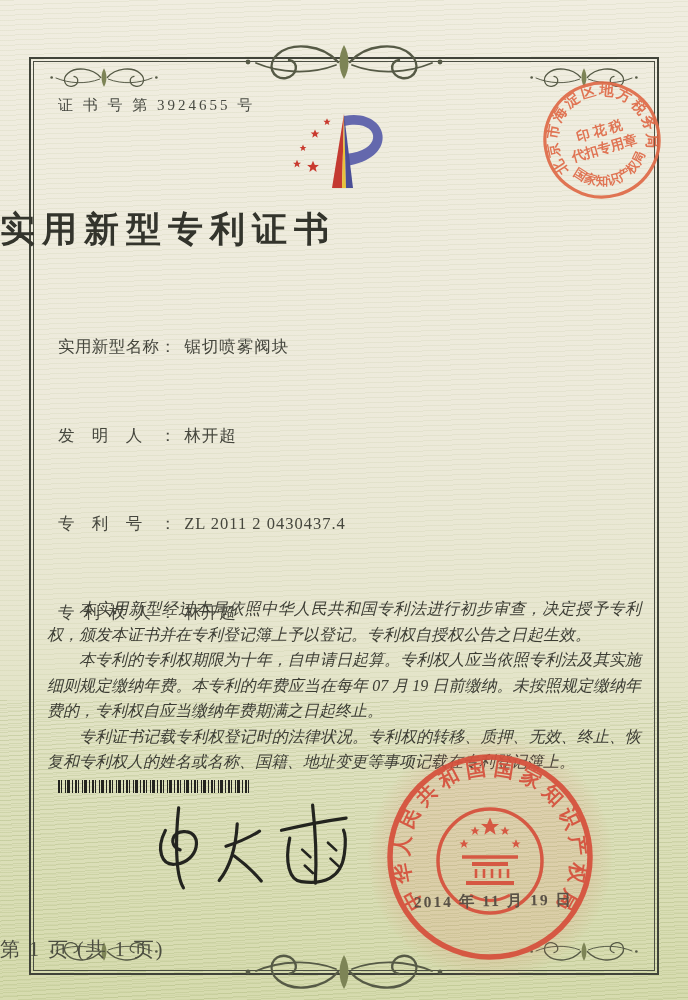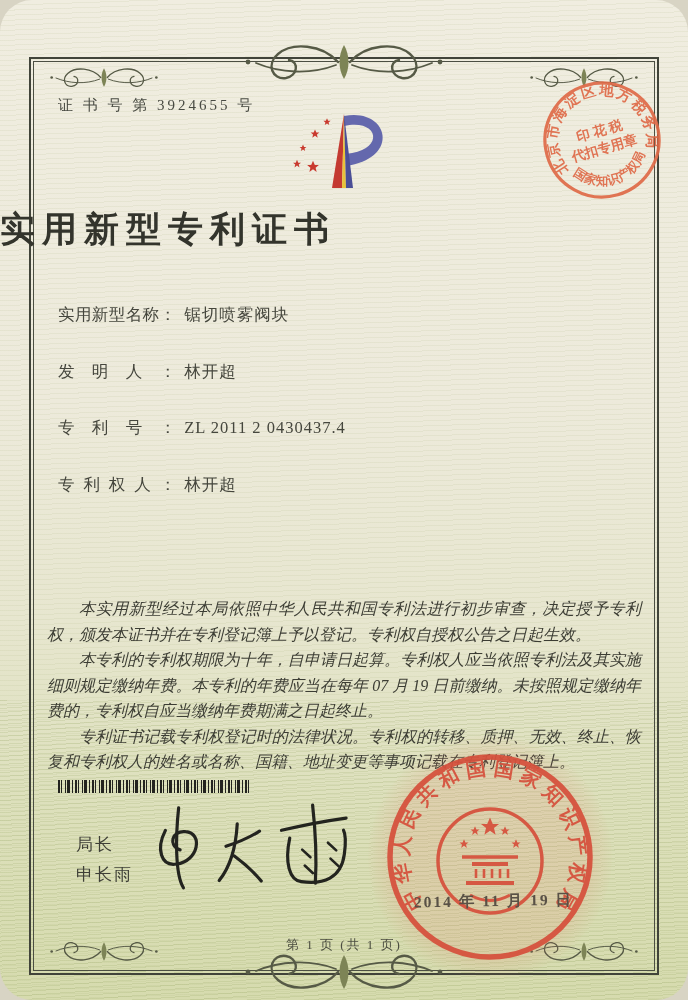--- a/index.html
+++ b/index.html
@@ -2,58 +2,57 @@
 <html><head>
 <meta charset="utf-8">
 <style>
   html,body{margin:0;padding:0;background:#d8d4c4;}
   .page{
     position:relative;width:688px;height:1000px;overflow:hidden;
     font-family:"Liberation Serif","DejaVu Serif",serif;
     background:
       repeating-linear-gradient(178deg, rgba(150,165,100,0.10) 0 1px, rgba(0,0,0,0) 1px 5px),
       linear-gradient(180deg,#f0ede0 0%,#edeadb 40%,#e7e6cf 62%,#dde0bc 80%,#d6dbae 100%);
-    border-radius: 32px;
   }
   .bottom-waves{
     position:absolute;left:0;right:0;bottom:0;height:300px;pointer-events:none;
     background:repeating-linear-gradient(176deg, rgba(130,150,75,0.16) 0 1px, rgba(0,0,0,0) 1px 4px);
   }
   .frame{position:absolute;left:29px;top:57px;width:626px;height:914px;border:2px solid #41443a;}
   .frame::after{content:"";position:absolute;inset:2px;border:1px solid #4b4e42;}
   .orn{position:absolute;color:#5a5e48;}
   .orn.flip{transform:scaleY(-1);}
   .cert-no{position:absolute;left:58px;top:96px;font-size:15px;letter-spacing:3px;color:#484a42;}
   .logo{position:absolute;left:282px;top:106px;}
   .tax-seal{position:absolute;left:537px;top:75px;transform:rotate(-16deg);opacity:.92;}
   .title{position:absolute;left:0;right:0;top:206px;text-align:left;font-size:35px;font-weight:700;
     letter-spacing:7px;color:#33342c;}
   .fields{position:absolute;left:58px;top:304px;width:570px;display:flex;flex-direction:column;gap:34.5px;
     font-size:16.5px;color:#45463d;}
-  .frow{white-space:nowrap;}
+  .frow{white-space:nowrap;margin-top:32px;}
   .flabel{display:inline-block;width:118px;text-align:justify;text-align-last:justify;}
   .fvalue{letter-spacing:1px;margin-left:4px;}
   .paras{position:absolute;left:47px;top:596px;width:594px;font-size:16px;line-height:25.5px;
     color:#3c3d34;text-align:justify;}
   .paras p{margin:0;text-indent:2em;font-style:italic;}
   .barcode{position:absolute;left:58px;top:780px;width:193px;height:13px;
     background:repeating-linear-gradient(90deg,
       #23231f 0 2px,rgba(0,0,0,0) 2px 3px,
       #23231f 3px 4px,rgba(0,0,0,0) 4px 7px,
       #23231f 7px 8px,rgba(0,0,0,0) 8px 9px,
       #23231f 9px 12px,rgba(0,0,0,0) 12px 14px,
       #23231f 14px 15px,rgba(0,0,0,0) 15px 17px);}
   .director{position:absolute;left:76px;top:830px;font-size:17px;line-height:30px;color:#3e3f37;letter-spacing:2px;}
   .signature{position:absolute;left:142px;top:793px;z-index:6;transform:rotate(-2deg);}
   .office-seal{position:absolute;left:378px;top:745px;opacity:.93;z-index:4;}
   .seal-halo{position:absolute;left:368px;top:735px;width:244px;height:244px;border-radius:50%;
     background:radial-gradient(circle,rgba(225,125,100,0.16) 0 58%,rgba(225,125,100,0) 72%);}
   .seal-date{position:absolute;left:414px;top:891px;z-index:7;font-size:15.5px;font-weight:600;
     letter-spacing:2px;color:#595146;transform:rotate(-1deg);}
-  .footer{position:absolute;left:0;right:0;top:936px;text-align:center;font-size:13px;
+  .footer{position:absolute;left:0;right:0;top:936px;font-size:20px;
     letter-spacing:2px;color:#4b4d40;}
 </style>
 </head>
 <body>
 
 <div class="page">
 
   <svg width="0" height="0" style="position:absolute" aria-hidden="true">
     <defs>
       <polygon id="star5" points="0,-10 2.94,-3.09 9.51,-3.09 4.19,1.18 5.88,8.09 0,3.82 -5.88,8.09 -4.19,1.18 -9.51,-3.09 -2.94,-3.09"></polygon>
@@ -143,24 +142,20 @@
   </div>
 
   <div class="paras">
     <p>本实用新型经过本局依照中华人民共和国专利法进行初步审查，决定授予专利权，颁发本证书并在专利登记簿上予以登记。专利权自授权公告之日起生效。</p>
     <p>本专利的专利权期限为十年，自申请日起算。专利权人应当依照专利法及其实施细则规定缴纳年费。本专利的年费应当在每年 07 月 19 日前缴纳。未按照规定缴纳年费的，专利权自应当缴纳年费期满之日起终止。</p>
     <p>专利证书记载专利权登记时的法律状况。专利权的转移、质押、无效、终止、恢复和专利权人的姓名或名称、国籍、地址变更等事项记载在专利登记簿上。</p>
   </div>
 
   <div class="barcode"></div>
 
-  <div class="director">
-    <div>局长</div>
-    <div>申长雨</div>
-  </div>
 
   <svg class="signature" width="240" height="105" viewBox="0 0 240 105" fill="none" stroke="#23241f" stroke-width="3.2" stroke-linecap="round">
     <path d="M38,12 C34,40 32,78 40,92"></path>
     <path d="M24,34 C14,52 18,70 34,68 C56,66 62,38 44,36 C30,34 26,50 38,54"></path>
     <path d="M96,30 C94,52 88,72 76,86"></path>
     <path d="M84,52 C98,48 108,44 118,38"></path>
     <path d="M92,62 C102,70 112,80 118,88"></path>
     <path d="M140,38 C160,34 185,30 205,28"></path>
     <path d="M172,14 C174,40 174,70 172,92"></path>
     <path d="M148,46 C142,70 146,88 158,90 C180,94 198,88 202,64 C204,52 204,44 202,40"></path>

